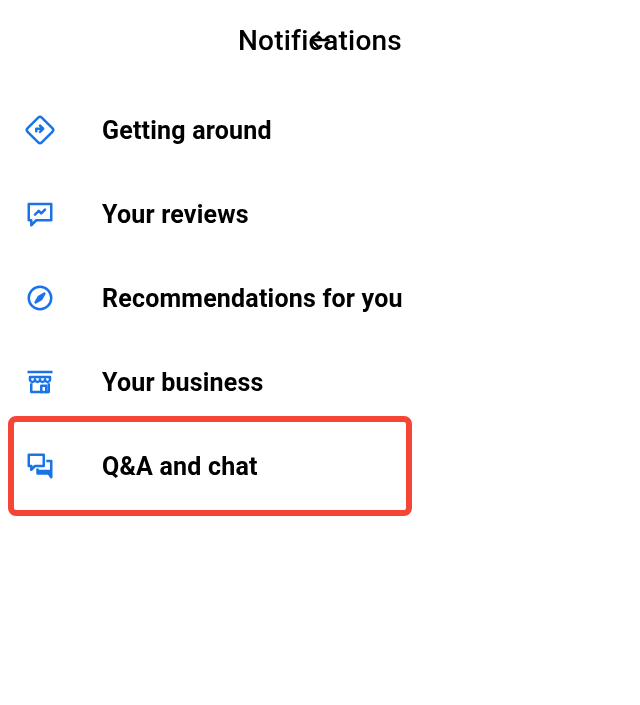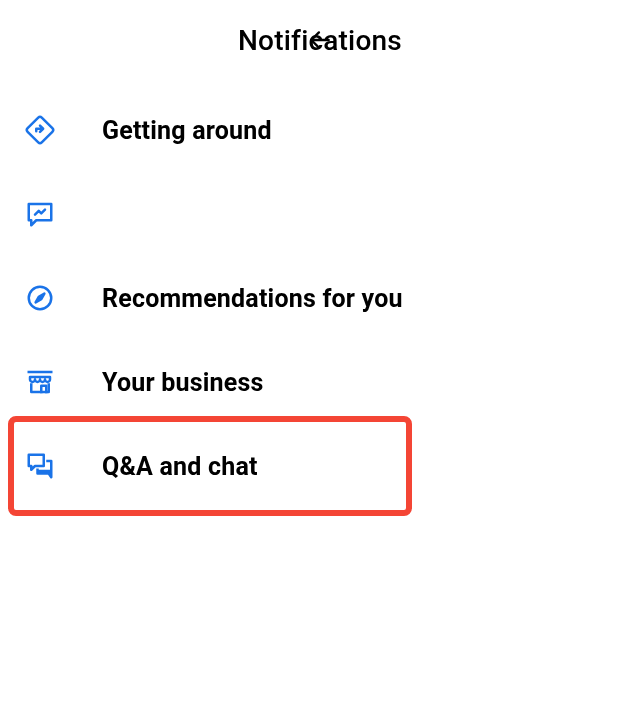--- a/index.html
+++ b/index.html
@@ -102,20 +102,21 @@
     <span class="item-label">Getting around</span>
   </div>
 
   <div class="list-item">
     <span class="icon-wrap">
       <svg width="30" height="30" viewBox="0 0 24 24" fill="none" stroke="#1a73e8" stroke-width="2" stroke-linejoin="round">
         <path d="M3 4 H21 V17 H9 L5 21 V17 H3 Z"></path>
         <path d="M8 12.5 L11 9.5 L13 11.5 L16 8.5" stroke-linecap="round"></path>
       </svg>
     </span>
+    <span class="item-label">Your reviews</span>
   </div>
 
 
   <div class="list-item">
     <span class="icon-wrap">
       <svg width="30" height="30" viewBox="0 0 24 24" fill="none" stroke="#1a73e8" stroke-width="2" stroke-linejoin="round">
         <circle cx="12" cy="12" r="9"></circle>
         <polygon points="15.5,8.5 13,13 8.5,15.5 11,11" fill="#1a73e8"></polygon>
       </svg>
     </span>

